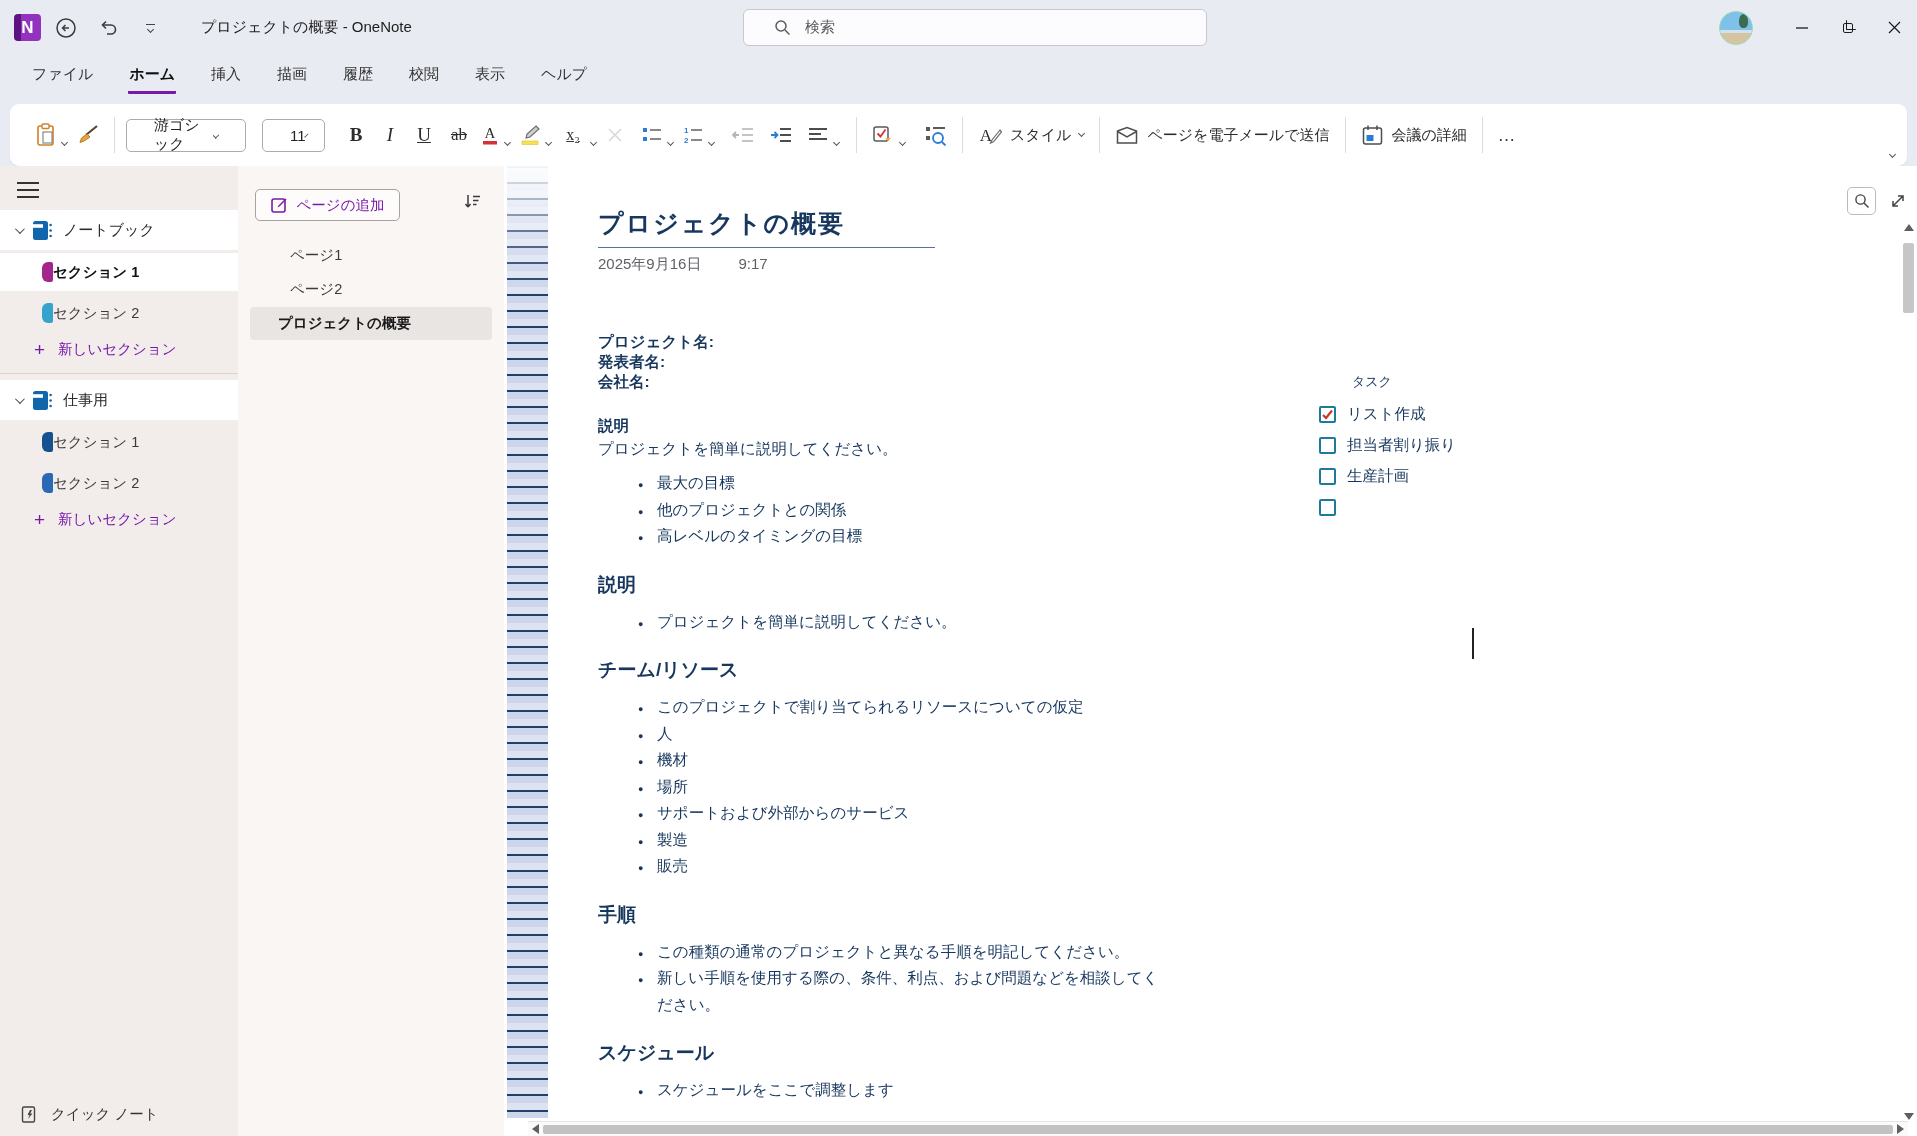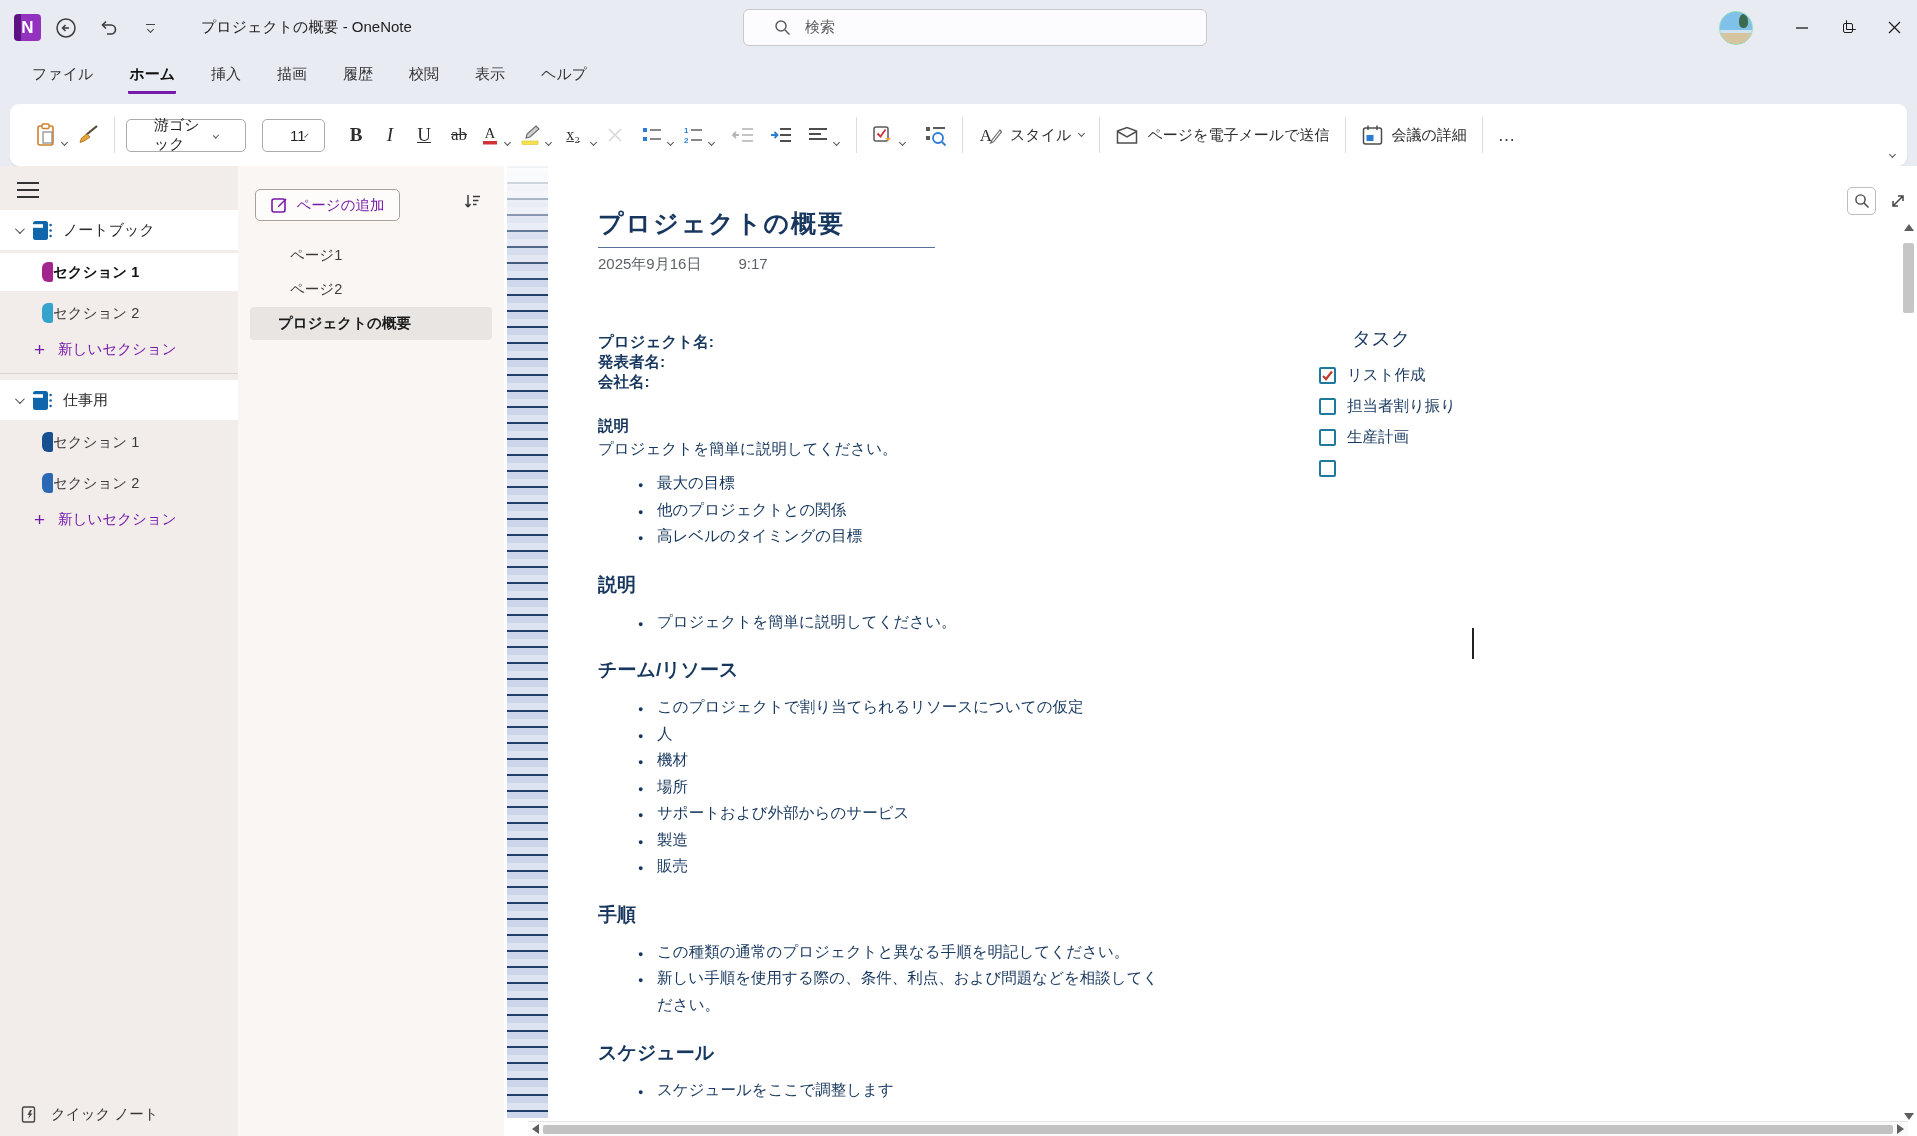--- a/index.html
+++ b/index.html
@@ -86,21 +86,21 @@
   .pg-rule { width:337px; border-top:1px solid #56719c; margin-top:7px; }
   .dateline { margin-top:7px; display:flex; gap:37px; color:#5e6166; font-size:15px; }
   .fields { margin-top:58px; font-weight:bold; font-size:15.5px; line-height:20px; }
   .blk-h3 { margin-top:24px; font-weight:bold; font-size:15.5px; line-height:20px; }
   .blk-p { margin-top:3px; font-size:15.5px; line-height:20px; }
   .blk-h2 { margin-top:22px; font-weight:bold; font-size:19px; line-height:26px; }
   .blk-ul { margin-top:11px; max-width:570px; }
   .blk-li { position:relative; padding-left:59px; font-size:15.5px; line-height:26.5px; }
   .blk-li .dot { position:absolute; left:40px; font-size:14px; }
   .tasks { position:absolute; left:815px; top:160px; color:#17375e; }
-  .tasks-title { margin-left:33px; font-size:19px; margin-bottom:14px; }
+  .tasks-title { margin-left:33px; font-size:13px; margin-bottom:14px;margin-top:47px; }
   .task-row { display:flex; align-items:center; gap:11px; height:19px; margin-bottom:12px; }
   .cbox { width:17px; height:17px; border:2px solid #1e7a9c; border-radius:2px; background:#fff; flex:none; display:flex; align-items:center; justify-content:center; }
   .task-lbl { font-size:15.5px; }
   .caret { position:absolute; left:968px; top:462px; width:1.5px; height:31px; background:#222; }
   .cv-search { position:absolute; right:41px; top:21px; width:29px; height:28px; border:1px solid #bcbcbc; border-radius:5px; background:#fff; display:flex; align-items:center; justify-content:center; }
   .cv-expand { position:absolute; right:6px; top:22px; width:26px; height:26px; display:flex; align-items:center; justify-content:center; }
 
   
   .vscroll { position:absolute; right:0; top:58px; bottom:16px; width:17px; display:flex; flex-direction:column; align-items:center; }
   .v-up { margin-bottom:6px; } .v-down { margin-top:auto; }

